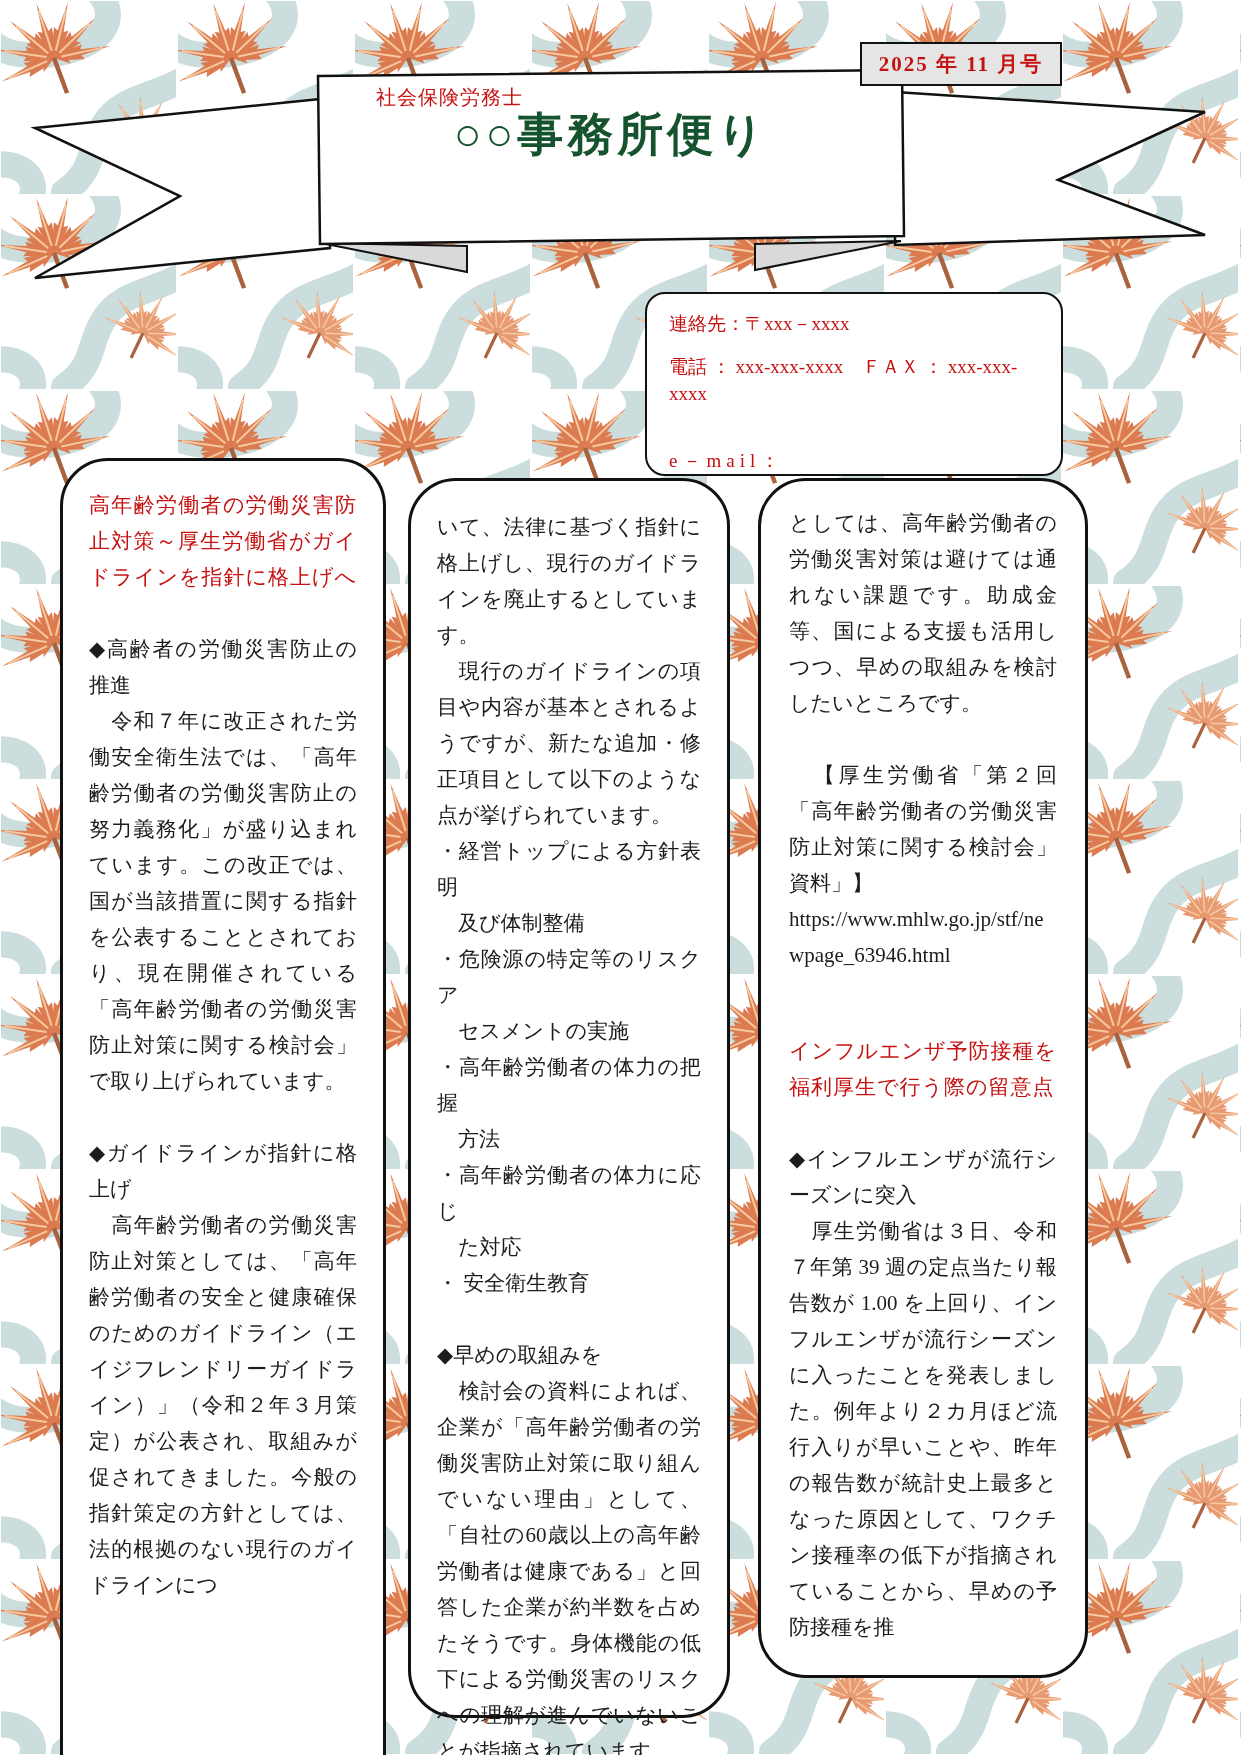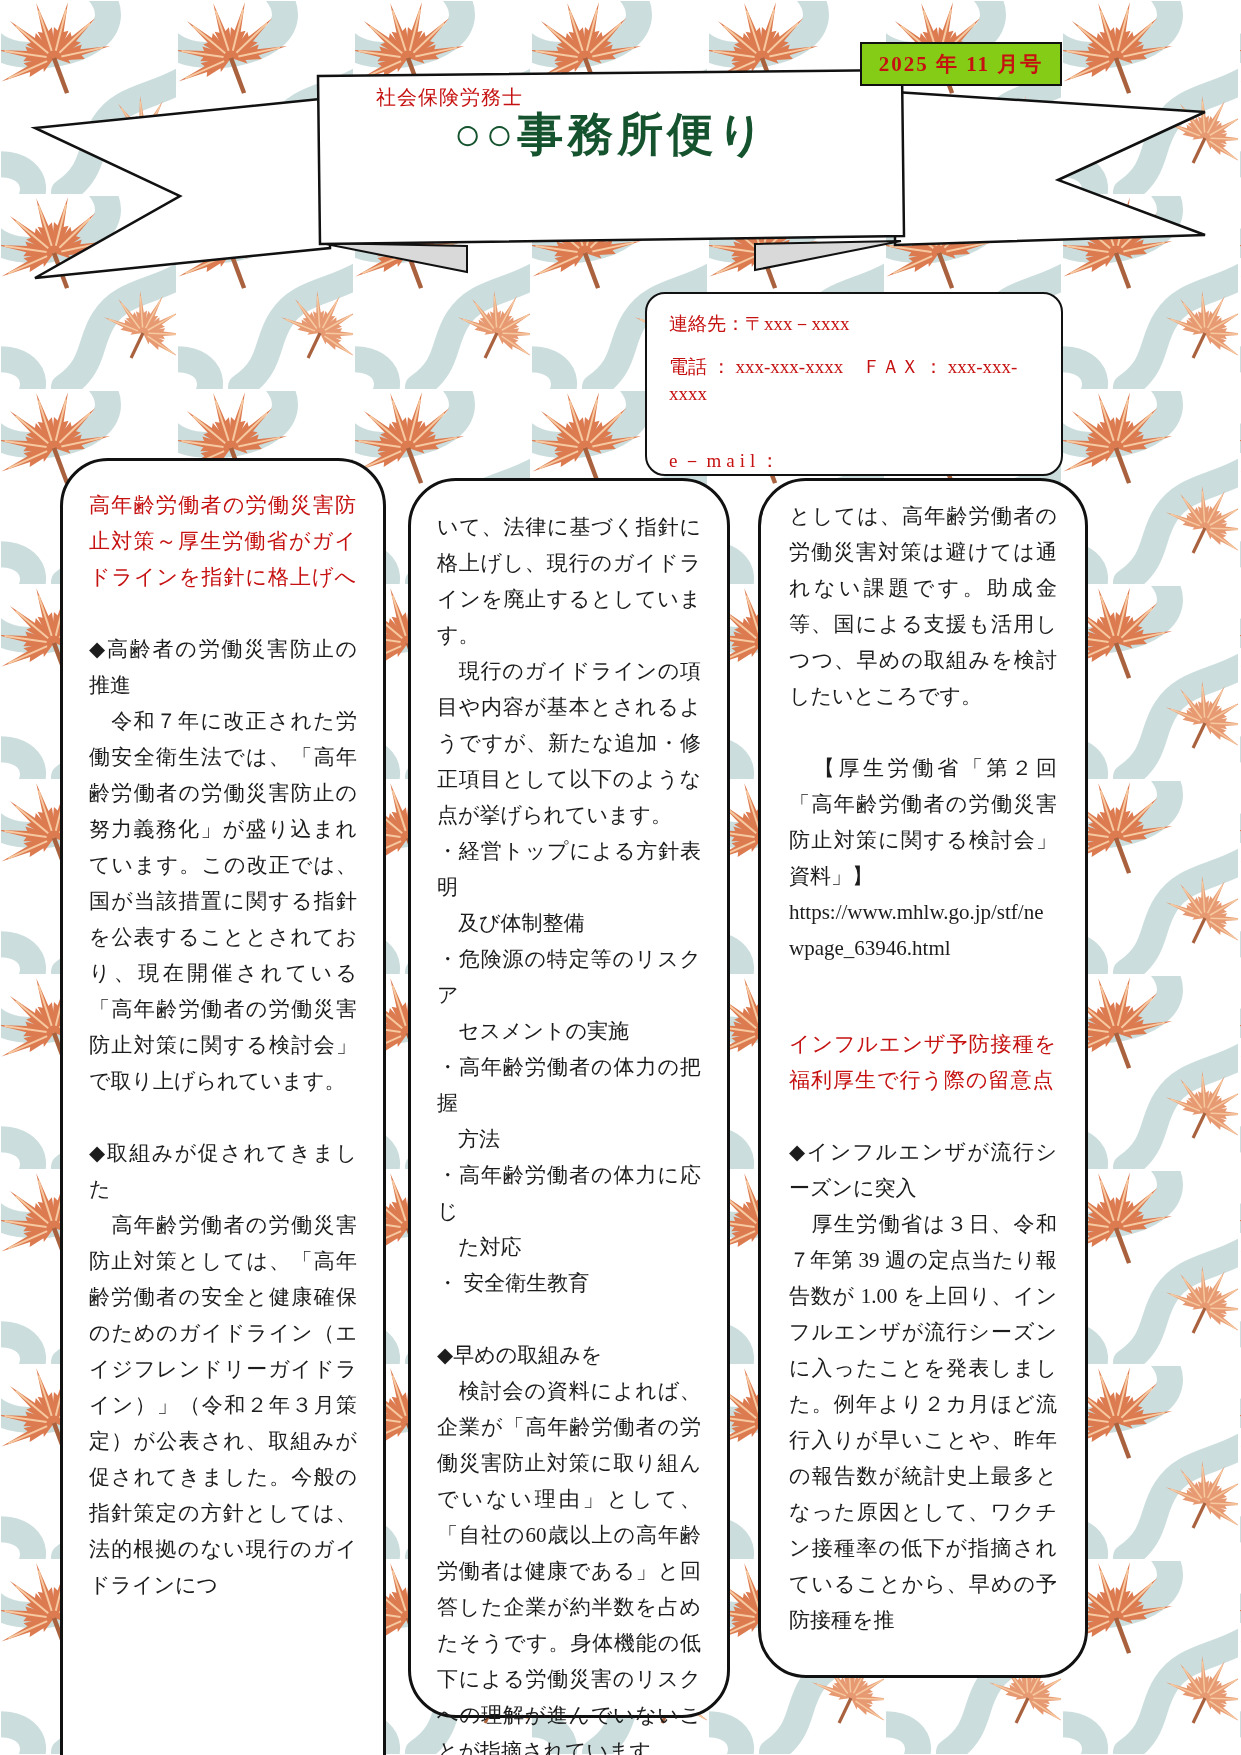--- a/index.html
+++ b/index.html
@@ -5,21 +5,21 @@
   html,body { margin:0; padding:0; background:#888; }
   .page {
     position:relative; width:1241px; height:1755px; margin:0 auto;
     background:#ffffff; overflow:hidden;
     font-family:"Liberation Serif","DejaVu Serif",serif;
   }
   .bg { position:absolute; left:0; top:0; z-index:0; }
 
   .badge {
     position:absolute; left:860px; top:42px; width:198px; height:40px;
-    background:#84cc16; border:2px solid #111; z-index:3;
+    background:#e5e5e5; border:2px solid #111; z-index:3;
     color:#c61111; font-weight:bold; font-size:21px; line-height:40px;
     text-align:center; letter-spacing:2px;
   }
 
   .ribbon { position:absolute; left:0; top:0; z-index:2; }
   .banner-subtitle {
     position:absolute; left:334px; top:84px; z-index:4;
     color:#c61111; font-size:20px; letter-spacing:1px;margin-left:42px;
   }
   .banner-title {
@@ -37,21 +37,21 @@
   .contact .row1 { margin-bottom:16px; }
   .contact .row3 { letter-spacing:5px;margin-top:40px; }
 
   .col {
     position:absolute; z-index:2; box-sizing:border-box;
     background:#ffffff; border:3px solid #111; border-radius:48px;
     color:#1c1c1c;
   }
   .col-left  { left:60px;  top:458px; width:326px; height:1592px; padding:26px 26px; }
   .col-mid   { left:408px; top:478px; width:322px; height:1240px; padding:28px 26px; }
-  .col-right { left:758px; top:478px; width:330px; height:1200px; padding:17px 28px; }
+  .col-right { left:758px; top:478px; width:330px; height:1200px; padding:24px 28px; }
 
   .col p, .col h3, .col h2 {
     margin:0; font-size:21px; line-height:36px; font-weight:normal;
     text-align:justify; white-space:pre-wrap;
   }
   .article-title {
     color:#c61111; font-weight:bold; font-size:24px; line-height:42px;
     text-align:left; white-space:normal; letter-spacing:1px;
   }
   .gap1 { margin-top:36px !important; }
@@ -115,21 +115,21 @@
   <div class="contact">
     <div class="row1">連絡先：〒xxx－xxxx</div>
     <div class="row2">電話 ： xxx-xxx-xxxx　ＦＡＸ ： xxx-xxx-xxxx</div>
     <div class="row3">e－mail：</div>
   </div>
 
   <section class="col col-left">
     <h2 class="article-title">高年齢労働者の労働災害防止対策～厚生労働省がガイドラインを指針に格上げへ</h2>
     <h3 class="gap1">◆高齢者の労働災害防止の推進</h3>
     <p>　令和７年に改正された労働安全衛生法では、「高年齢労働者の労働災害防止の努力義務化」が盛り込まれています。この改正では、国が当該措置に関する指針を公表することとされており、現在開催されている「高年齢労働者の労働災害防止対策に関する検討会」で取り上げられています。</p>
-    <h3 class="gap1">◆取組みが促されてきました</h3>
+    <h3 class="gap1">◆ガイドラインが指針に格上げ</h3>
     <p>　高年齢労働者の労働災害防止対策としては、「高年齢労働者の安全と健康確保のためのガイドライン（エイジフレンドリーガイドライン）」（令和２年３月策定）が公表され、取組みが促されてきました。今般の指針策定の方針としては、法的根拠のない現行のガイドラインにつ</p>
   </section>
 
   <section class="col col-mid">
     <p>いて、法律に基づく指針に格上げし、現行のガイドラインを廃止するとしています。</p>
     <p>　現行のガイドラインの項目や内容が基本とされるようですが、新たな追加・修正項目として以下のような点が挙げられています。</p>
     <p>・経営トップによる方針表明
 　及び体制整備</p>
     <p>・危険源の特定等のリスクア
 　セスメントの実施</p>

